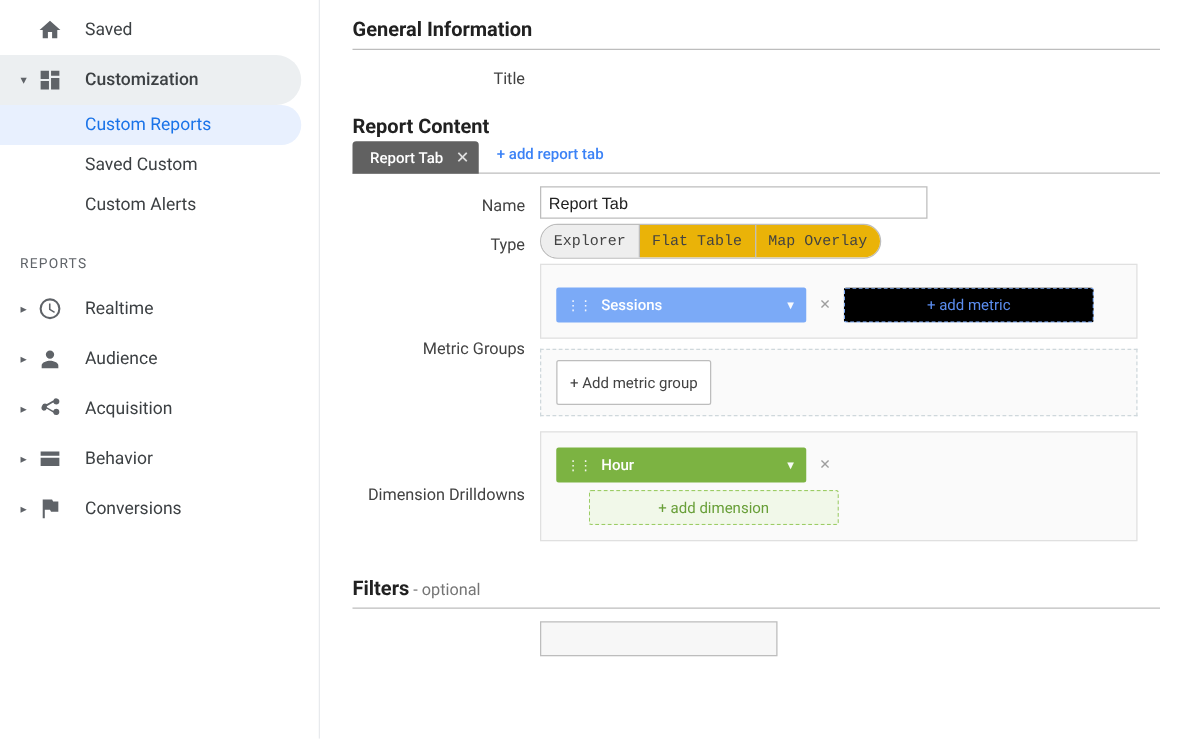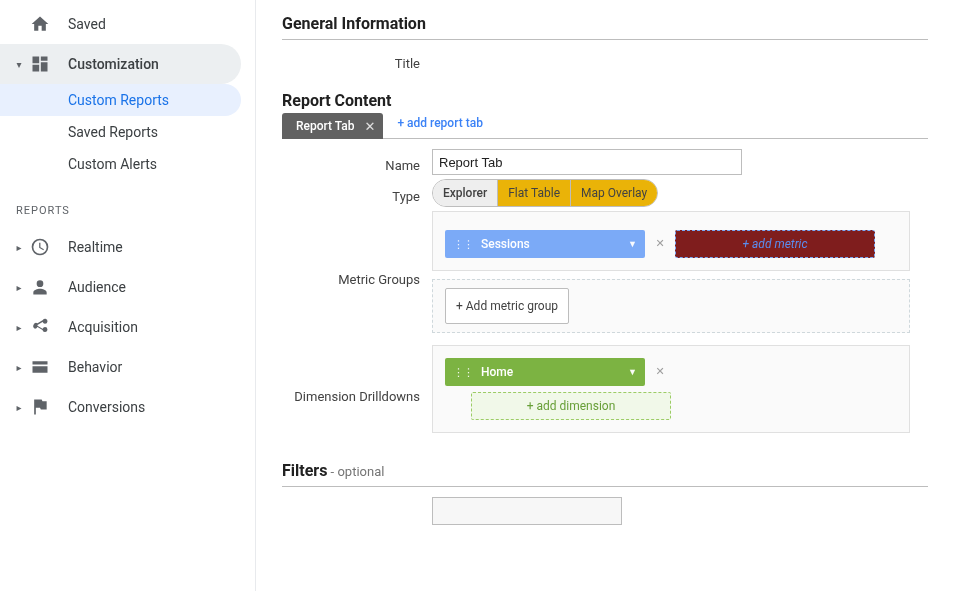--- a/index.html
+++ b/index.html
@@ -141,21 +141,21 @@
   .tab-chip .close { font-size: 13px; cursor: pointer; color: #e0e0e0; }
   .add-tab-link {
     color: #3b82f6;
     font-size: 12px;
     font-weight: 500;
     cursor: pointer;
     padding-bottom: 4px;
     text-align: center;
   }
   
-  .seg-group { display: inline-flex; border: 1px solid #bdbdbd; border-radius: 14px; overflow: hidden; }
+  .seg-group { display: inline-flex; border: 1px solid #bdbdbd; border-radius: 14px; overflow: hidden; font-family: Liberation Mono, monospace; }
   .seg-btn {
     padding: 6px 10px;
     font-size: 12px;
     color: #424242;
     background: #eab308;
     border-right: 1px solid #bdbdbd;
     cursor: pointer;
   }
   .seg-btn:last-child { border-right: none; }
   .seg-btn.active { background: #eee; font-weight: 500; }
@@ -205,22 +205,21 @@
     display: flex;
     align-items: center;
     justify-content: center;
     font-size: 12px;
     cursor: pointer;
     border-radius: 2px;
   }
   .add-metric-pill {
     border: 1px dashed #7baaf7;
     color: #5b8def;
-    background: #7f1d1d;
-    font-style: italic;
+    background: #000000;
   }
   .add-dim-pill {
     border: 1px dashed #9ccc65;
     color: #689f38;
     background: #f1f8e9;
   }
   .add-group-btn {
     display: inline-flex;
     align-items: center;
     height: 36px;
@@ -266,21 +265,21 @@
     <svg class="nav-icon" viewBox="0 0 24 24">
         <path d="M3 3h8v8H3V3zm10 0h8v5h-8V3zM3 13h8v8H3v-8zm10-3h8v11h-8V10z"></path>
       </svg>
     <span>Customization</span>
   </div>
 
   <div class="sub-item active">
       <span>Custom Reports</span>
     </div>
   <div class="sub-item">
-      <span>Saved Reports</span>
+      <span>Saved Custom</span>
     </div>
   <div class="sub-item">
       <span>Custom Alerts</span>
     </div>
 
   <div class="section-header">REPORTS</div>
 
   <div class="nav-item">
     <span class="chev">▸</span>
     <svg class="nav-icon" viewBox="0 0 24 24">
@@ -378,21 +377,21 @@
   </div>
 
   <div class="form-row">
     <div class="form-label">Dimension Drilldowns</div>
     <div class="form-field">
       <div class="panel">
         <div class="pill-row">
           <div class="dim-pill" style="background:#7cb342">
             <span style="display:flex;align-items:center;gap:8px">
               <span class="grip">⋮⋮</span>
-              <span>Home</span>
+              <span>Hour</span>
             </span>
             <span class="tri">▼</span>
           </div>
           <span class="remove-xs">✕</span>
         </div>
         <div class="sp-6"></div>
         <div style="padding-left:26px">
           <div class="add-pill add-dim-pill">+ add dimension</div>
         </div>
       </div>

